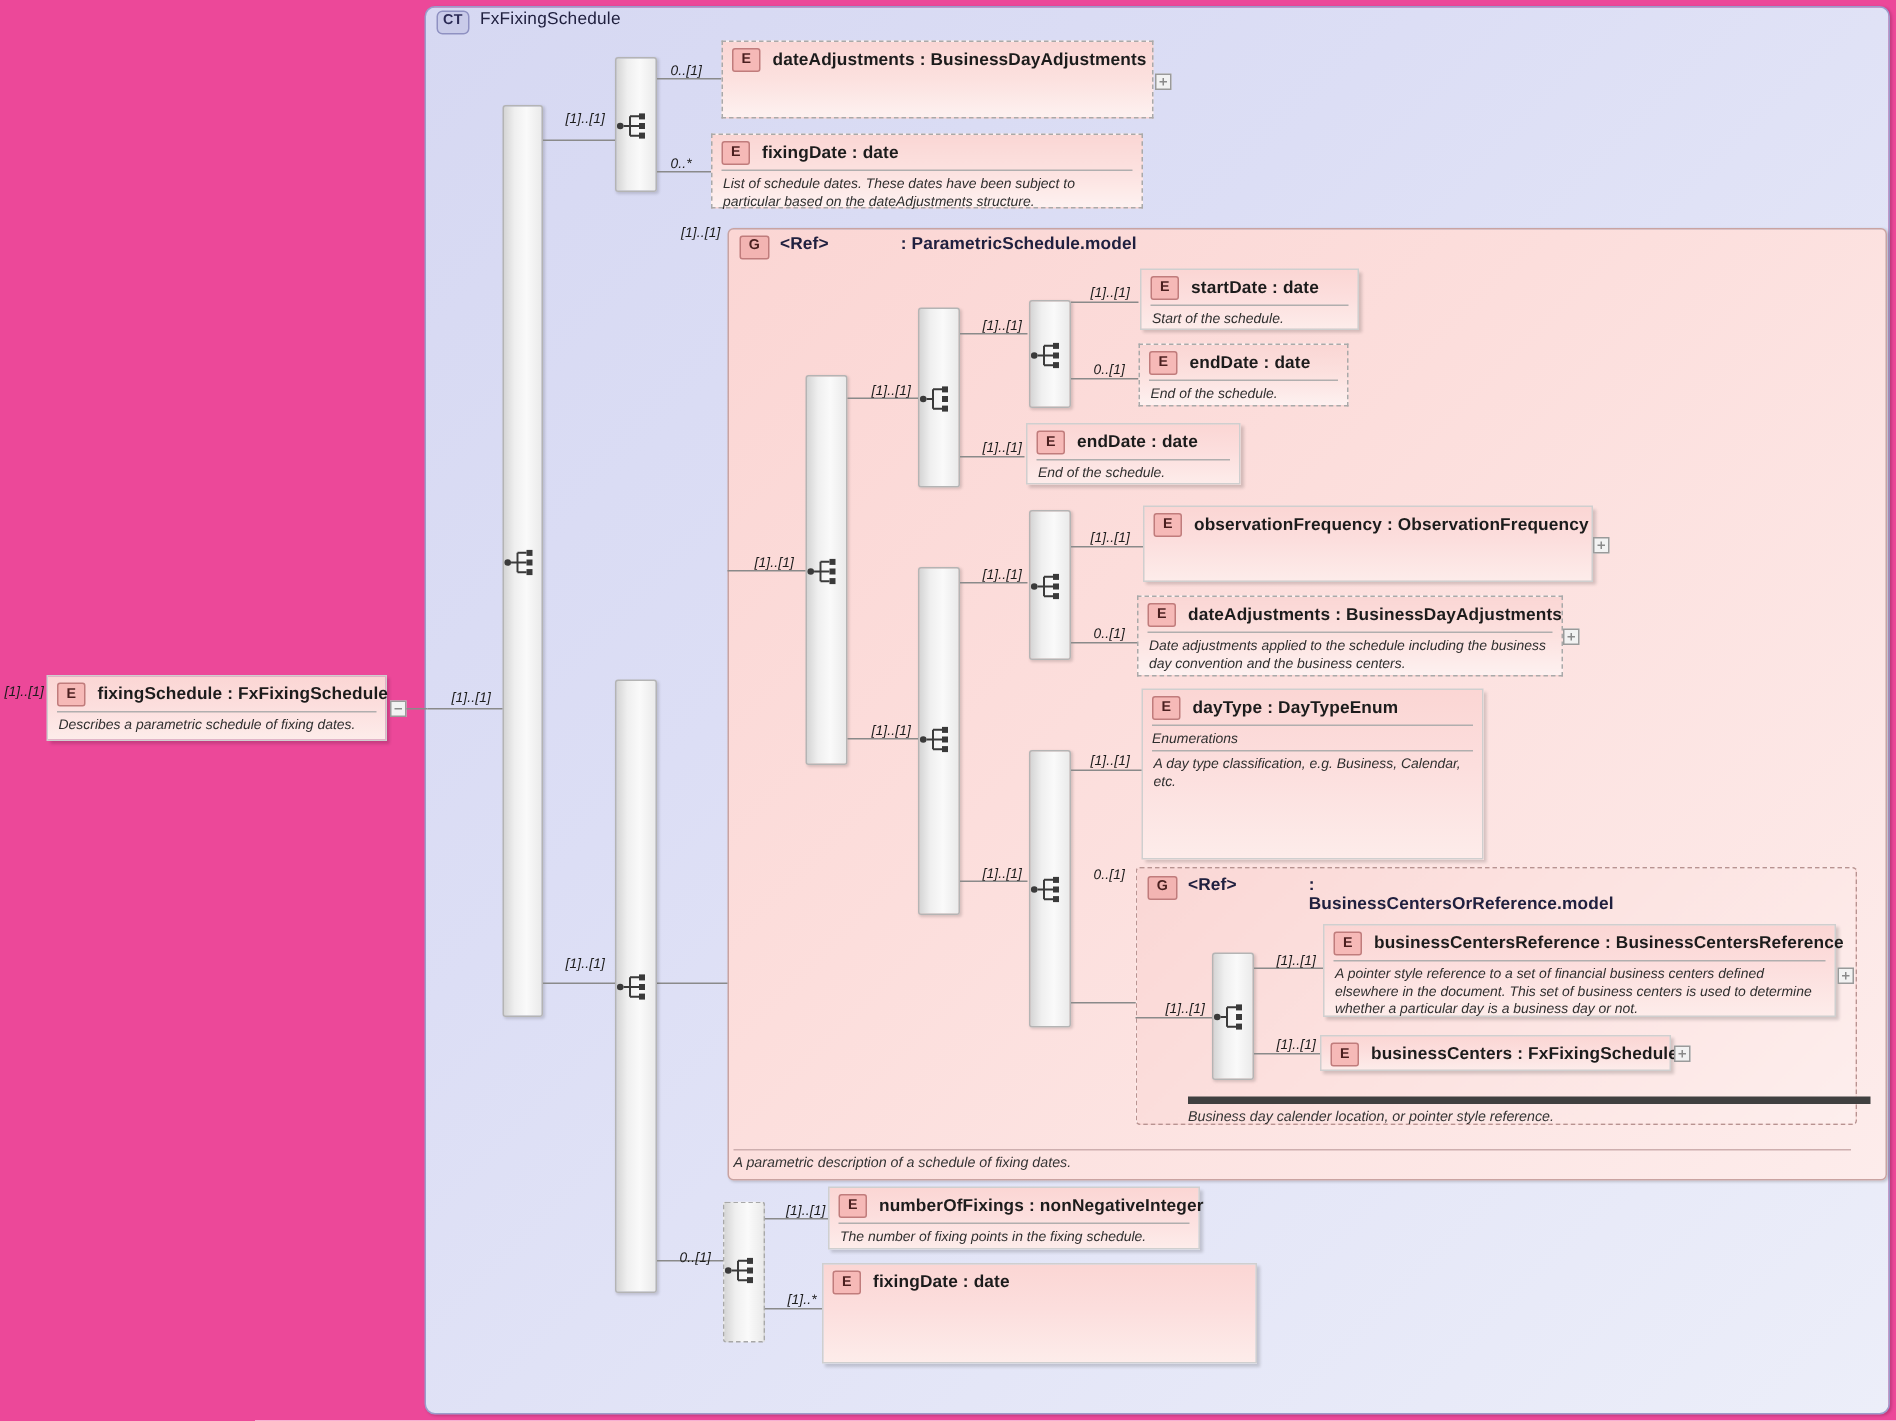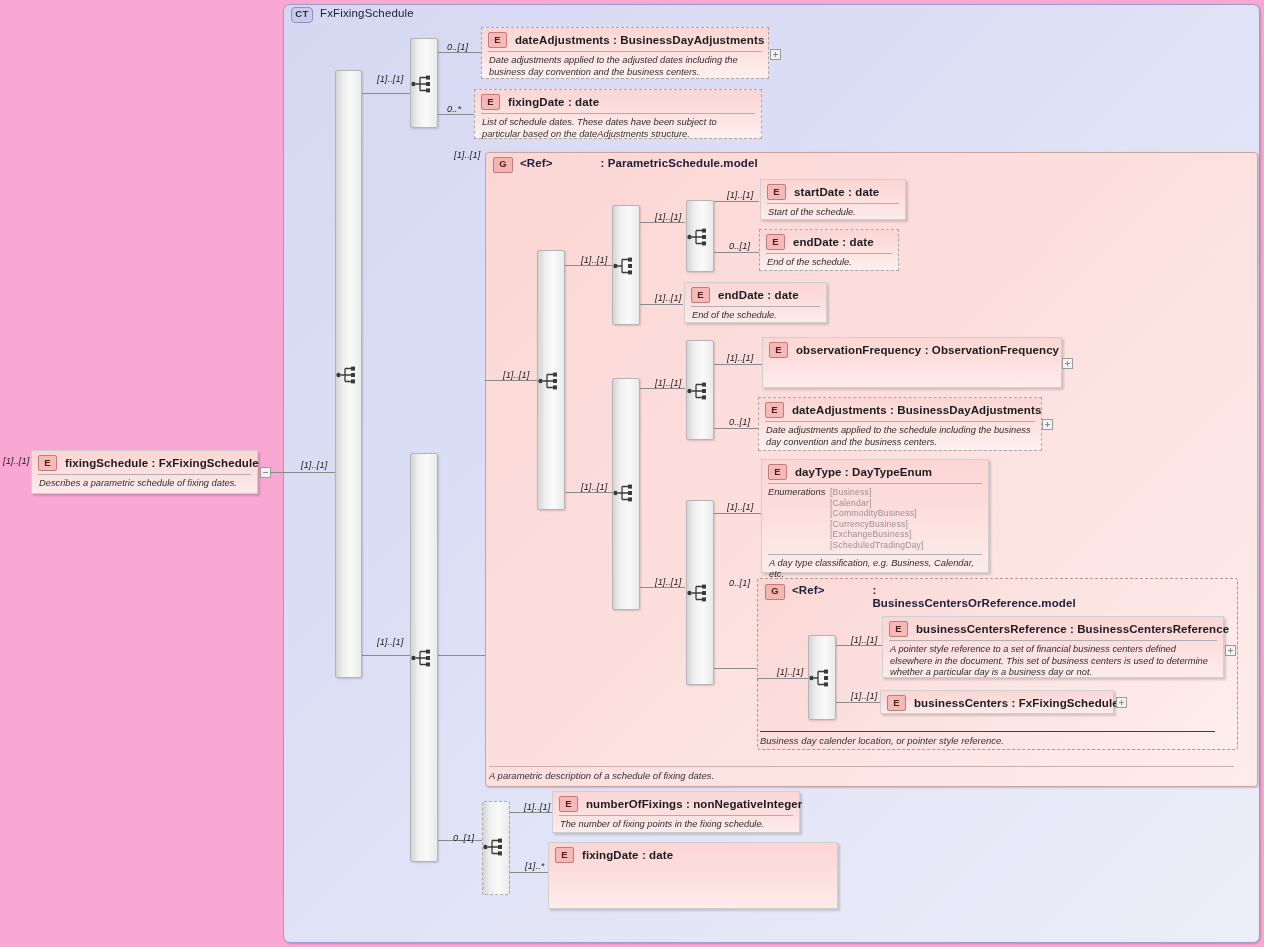--- a/index.html
+++ b/index.html
@@ -6,21 +6,21 @@
   html,body{margin:0;padding:0;background:#ffffff;}
   body{
     font-family:"Liberation Sans","DejaVu Sans",sans-serif;
     -webkit-font-smoothing:antialiased;
   }
   #canvas{
     position:relative;
     width:1264px;
     height:947px;
     overflow:hidden;
-    background:#f9a8d4;
+    background:#ec4899;
     text-decoration:underline;
   }
   
   .abs{position:absolute;box-sizing:border-box;}
 
   
   .ct-panel{
     background:linear-gradient(135deg,#d6d8f2 0%,#dcdef5 35%,#eceef9 100%);
     border:1px solid #9a9ccb;
     border-radius:7px;
@@ -263,21 +263,20 @@
   </div>
 
   <div class="line hline" style="left:438px;top:52px;width:43px;"></div>
   <div class="card" style="left:447px;top:42px;">0..[1]</div>
 
   <div class="abs el opt" style="left:481px;top:27px;width:288px;height:52px;">
     <div class="el-head">
       <span class="etag">E</span>
       <span class="ename">dateAdjustments  :  BusinessDayAdjustments</span>
     </div>
-    <div class="edoc">Date adjustments applied to the adjusted dates including the business day convention and the business centers.</div>
   </div>
   <div class="tog plus" style="left:770px;top:49px;"></div>
 
   <div class="line hline" style="left:438px;top:114px;width:36px;"></div>
   <div class="card" style="left:447px;top:104px;">0..*</div>
 
   <div class="abs el opt" style="left:474px;top:89px;width:288px;height:50px;">
     <div class="el-head">
       <span class="etag">E</span>
       <span class="ename">fixingDate  :  date</span>
@@ -434,44 +433,36 @@
   <div class="line hline" style="left:714px;top:513px;width:48px;"></div>
   <div class="card" style="left:727px;top:502px;">[1]..[1]</div>
 
   <div class="abs el" style="left:761px;top:459px;width:228px;height:114px;">
     <div class="el-head">
       <span class="etag">E</span>
       <span class="ename">dayType  :  DayTypeEnum</span>
     </div>
     <div class="enum-block">
       <div class="enum-label">Enumerations</div>
-      <div class="enum-values">
-        <div>[Business]</div>
-        <div>[Calendar]</div>
-        <div>[CommodityBusiness]</div>
-        <div>[CurrencyBusiness]</div>
-        <div>[ExchangeBusiness]</div>
-        <div>[ScheduledTradingDay]</div>
-      </div>
     </div>
     <div class="edoc">A day type classification, e.g. Business, Calendar, etc.</div>
   </div>
 
   <div class="line hline" style="left:714px;top:668px;width:44px;"></div>
   <div class="card" style="left:729px;top:578px;">0..[1]</div>
 
   <div class="abs grp-panel-dashed" style="left:757px;top:578px;width:481px;height:172px;"></div>
 
   <div class="panel-title" style="left:765px;top:584px;width:340px;">
     <span class="tag g">G</span>
     <span class="refname">&lt;Ref&gt;</span>
     <span class="reftype" style="white-space:normal;width:170px;display:inline-block;line-height:13px;">: BusinessCentersOrReference.model</span>
   </div>
 
-  <div class="panel-doc" style="left:760px;top:731px;width:455px;border-top:1px solid #404040;">Business day calender location, or pointer style reference.</div>
+  <div class="panel-doc" style="left:792px;top:731px;width:455px;border-top:5px solid #404040;">Business day calender location, or pointer style reference.</div>
 
   <div class="abs comp" style="left:808px;top:635px;width:28px;height:85px;">
     <svg width="26" height="20" viewBox="0 0 26 20" style="top:32px;">
       <circle cx="2.5" cy="10" r="2.2" fill="#3a3a3a"></circle>
       <path d="M4.7 10 H9 M9 3.5 V16.5 M9 3.5 H15 M9 16.5 H15" stroke="#3a3a3a" stroke-width="1.3" fill="none"></path>
       <rect x="15" y="1.6" width="4" height="4" fill="#3a3a3a"></rect>
       <rect x="15" y="8" width="4" height="4" fill="#3a3a3a"></rect>
       <rect x="15" y="14.4" width="4" height="4" fill="#3a3a3a"></rect>
     </svg>
   </div>

